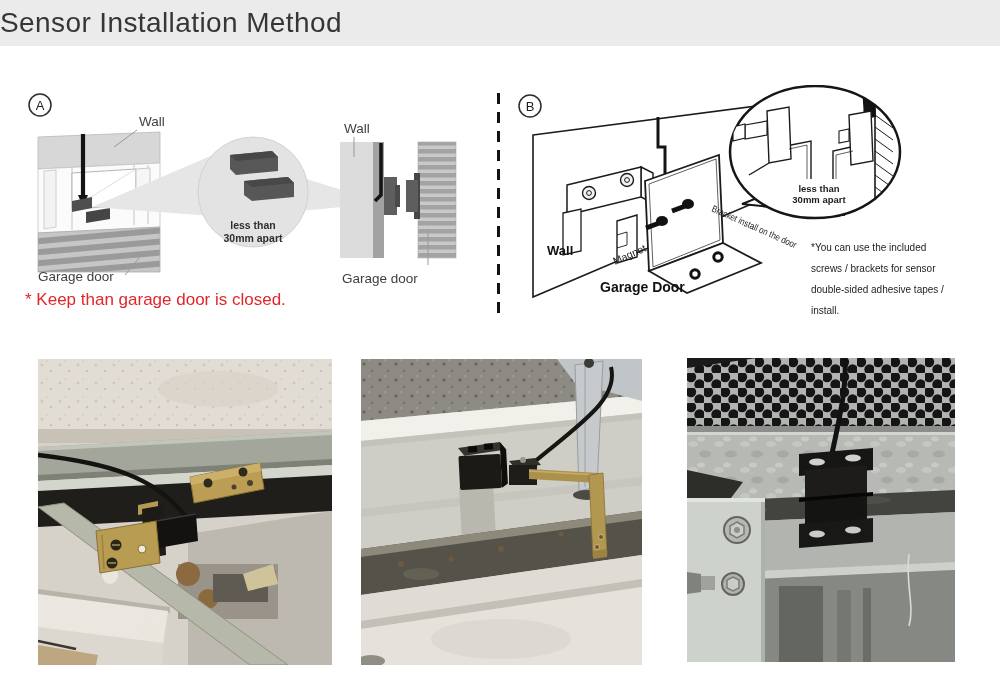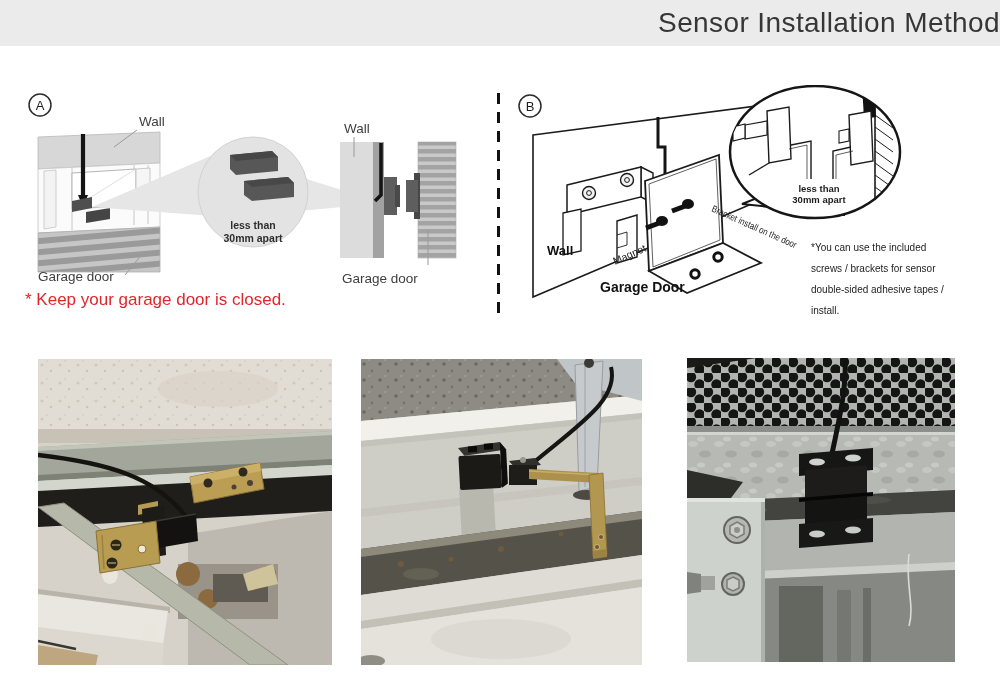--- a/index.html
+++ b/index.html
@@ -2,21 +2,21 @@
 <html><head>
 <meta charset="utf-8">
 <style>
   html,body{margin:0;padding:0;}
   body{
     width:1000px;height:696px;position:relative;background:#ffffff;
     font-family:"Liberation Sans",sans-serif;overflow:hidden;
   }
   .header{
     position:absolute;left:0;top:0;width:1000px;height:46px;background:#ebebeb;
-    display:flex;align-items:center;justify-content:flex-end;
+    display:flex;align-items:center;justify-content:flex-start;
   }
   .title{font-size:28px;color:#363636;letter-spacing:.4px;}
   .divider{
     position:absolute;left:497px;top:93px;width:3px;height:226px;
     background:repeating-linear-gradient(180deg,#121212 0 11px,transparent 11px 19px);
   }
   .svg-abs{position:absolute;}
   .note-red{
     position:absolute;left:25px;top:290px;font-size:17px;color:#e0262b;
   }
@@ -92,21 +92,21 @@
   <text x="117" y="41" font-size="13.5" fill="#3f3f3f">Wall</text>
   <line x1="115" y1="45" x2="92" y2="62" stroke="#9a9a9a" stroke-width="1"></line>
   <text x="16" y="196" font-size="13.5" fill="#3f3f3f">Garage door</text>
   <polyline points="103,190 121,168" fill="none" stroke="#9a9a9a" stroke-width="1"></polyline>
   <text x="322" y="48" font-size="13.5" fill="#3f3f3f">Wall</text>
   <line x1="332" y1="52" x2="332" y2="72" stroke="#9a9a9a" stroke-width="1"></line>
   <text x="320" y="198" font-size="13.5" fill="#3f3f3f">Garage door</text>
   <line x1="406" y1="145" x2="406" y2="180" stroke="#9a9a9a" stroke-width="1"></line>
 </svg>
 
-<div class="note-red">* Keep your garage door is closed.</div>
+<div class="note-red">* Keep than garage door is closed.</div>
 
 <div class="divider"></div>
 
 <svg class="svg-abs" style="left:505px;top:85px;" width="492" height="236" viewBox="0 0 492 236">
   <defs>
     <clipPath id="clipEllipseB">
         <ellipse cx="310" cy="67" rx="85" ry="66"></ellipse>
       </clipPath>
   </defs>
 

